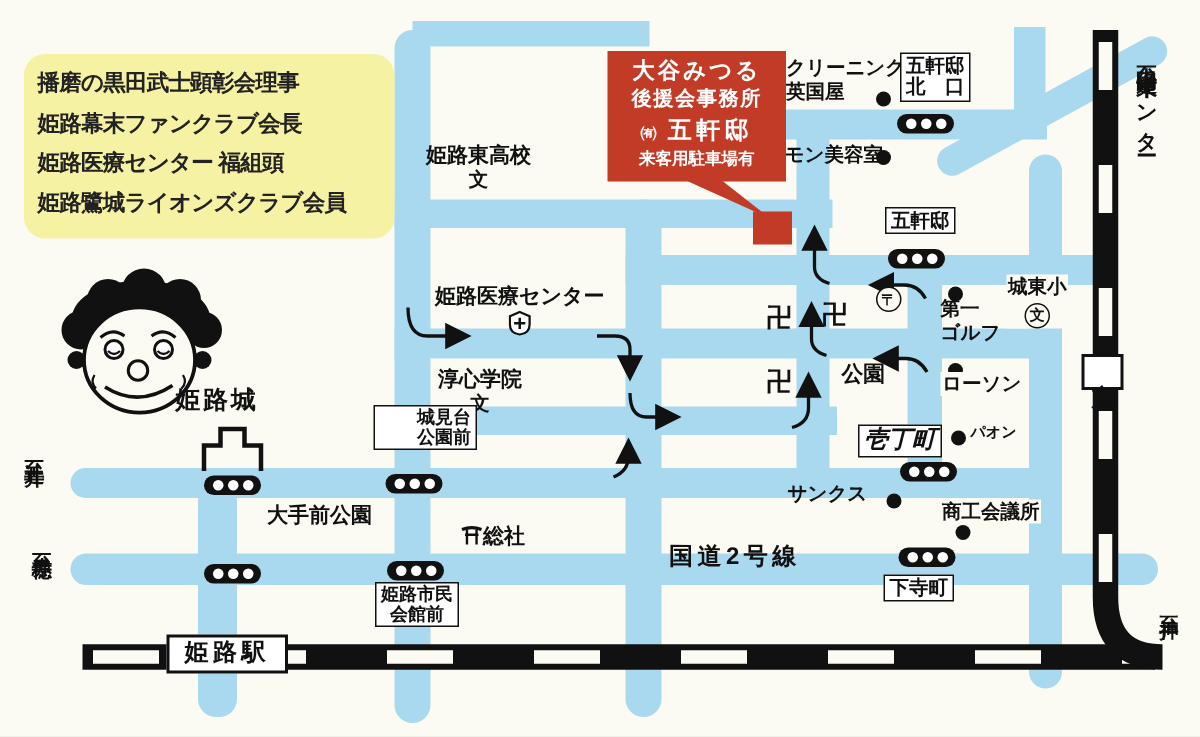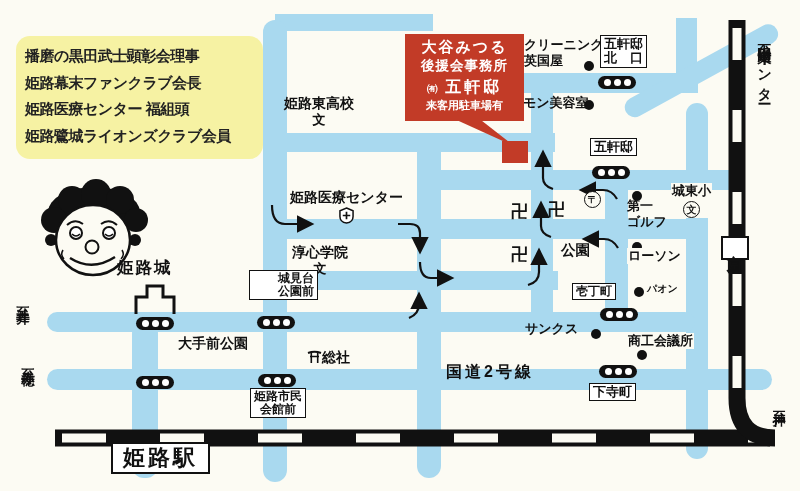--- a/index.html
+++ b/index.html
@@ -231,26 +231,26 @@
   <div class="lbl vtext" style="left:14px;top:296px;font-size:13.5px;z-index:4;">至辻井</div>
   <div class="lbl vtext" style="left:19px;top:358px;font-size:13.5px;z-index:4;">至赤穂</div>
   <div class="lbl vtext" style="left:756px;top:32px;font-size:14px;z-index:4;">至山陽道東インター</div>
   <div class="lbl vtext" style="left:771px;top:400px;font-size:13px;z-index:4;">至神戸</div>
 
   <div class="ibox" style="left:600px;top:35px;font-size:13px;z-index:5;">
     <div>五軒邸</div>
       <div>北　口</div>
   </div>
   <div class="ibox" style="left:590px;top:138px;font-size:13px;z-index:5;">五軒邸</div>
-  <div class="ibox" style="left:572px;top:283px;font-size:12px;z-index:5;">壱丁町</div>
+  <div class="ibox" style="left:572px;top:283px;font-size:16px;z-index:5;font-style:italic;">壱丁町</div>
   <div class="ibox" style="left:589px;top:383px;font-size:13px;z-index:5;">下寺町</div>
   <div class="ibox" style="left:249px;top:270px;font-size:12px;z-index:5;padding-left:28px;">
     <div>城見台</div>
       <div>公園前</div>
   </div>
   <div class="ibox" style="left:250px;top:388px;font-size:12px;z-index:5;">
     <div>姫路市民</div>
       <div>会館前</div>
   </div>
-  <div class="ibox" style="left:111px;top:442px;font-size:22px;padding:2px 10px;border-width:2px;letter-spacing:3px;z-index:5;">姫路駅</div>
+  <div class="ibox" style="left:111px;top:423px;font-size:16px;padding:2px 10px;border-width:2px;letter-spacing:3px;z-index:5;">姫路駅</div>
   <div class="ibox vtext" style="left:721px;top:236px;font-size:16px;padding:5px 3px;border-width:2px;letter-spacing:5px;z-index:5;">京口</div>
 
 </div>
 
 </body></html>

